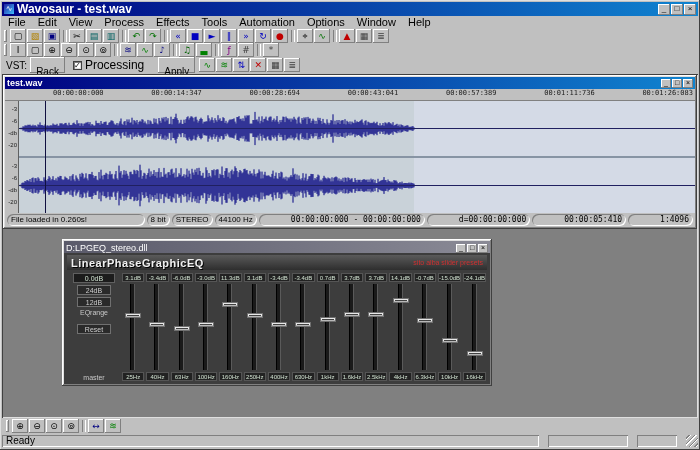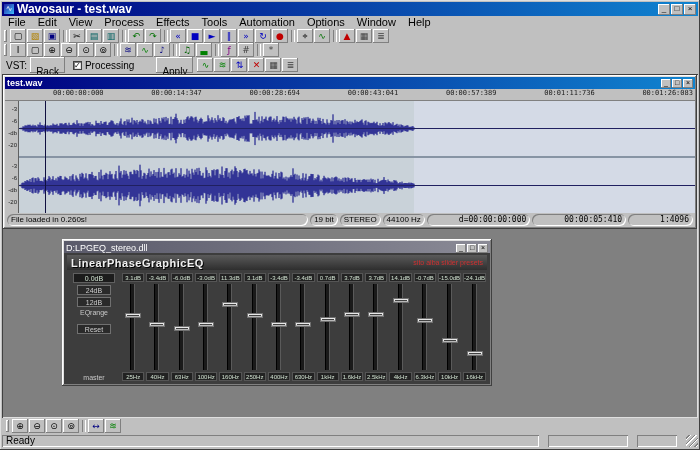--- a/index.html
+++ b/index.html
@@ -32,21 +32,21 @@
           box-shadow:inset -1px -1px 0 #808080, inset 1px 1px 0 #fff; margin-right:1px; }
   .tbtn span { font-size:9px; line-height:9px; font-family:"DejaVu Sans", sans-serif; }
   .tsep { width:4px; height:12px; margin:0 2px; border-left:1px solid #808080; border-right:1px solid #fff; }
 
   
   .vstrow { position:absolute; left:2px; top:57px; right:2px; height:16px; display:flex; align-items:center; background:#c0c0c0; padding-left:4px; }
   .vst-label { font-size:10px; margin-right:3px; }
   .push { font-size:10px; padding:8px 6px; height:14px; line-height:13px; margin-right:4px; }
   .chk { width:9px; height:9px; background:#fff; box-shadow:inset 1px 1px 0 #808080, inset -1px -1px 0 #dfdfdf; border:1px solid #404040;
          font-size:8px; line-height:8px; text-align:center; margin:0 3px 0 4px; }
-  .chklabel { font-size:10px; margin-right:22px; }
+  .chklabel { font-size:12px; margin-right:14px; }
 
   
   .workspace { position:absolute; left:2px; top:74px; right:2px; bottom:32px; background:#808080;
     box-shadow:inset 1px 1px 0 #404040, inset -1px -1px 0 #dfdfdf; overflow:hidden; }
 
   
   .wavewin { position:absolute; left:1px; top:1px; width:694px; height:154px; }
   .wavewin .wtitle { position:absolute; left:2px; top:2px; right:2px; height:12px;
     background:linear-gradient(90deg,#000080,#1084d0); color:#fff; display:flex; align-items:center; padding:0 2px; }
   .wavewin .wtitle .ttext { font-weight:bold; font-size:9px; flex:1; }
@@ -312,23 +312,24 @@
           <div class="chansep"></div>
           <div class="chan chan2"><svg id="wsvg2" width="100%" height="55" preserveAspectRatio="none" viewBox="0 0 676 55">
                 <path d="M0 27.5V27.5M1 26.9V28.1M2 26.6V28.4M3 24.9V30.1M4 24.5V30.5M5 24.8V30.2M6 23.0V32.0M7 23.6V31.4M8 22.0V33.0M9 22.5V32.5M10 23.3V31.7M11 21.0V34.0M12 24.0V31.0M13 20.1V34.9M14 19.5V35.5M15 24.3V30.7M16 20.2V34.8M17 20.2V34.8M18 22.7V32.3M19 19.3V35.7M20 20.6V34.4M21 23.0V32.0M22 22.8V32.2M23 22.9V32.1M24 23.7V31.3M25 19.3V35.7M26 21.6V33.4M27 22.0V33.0M28 23.1V31.9M29 20.9V34.1M30 18.1V36.9M31 19.5V35.5M32 22.4V32.6M33 21.1V33.9M34 18.2V36.8M35 21.9V33.1M36 22.3V32.7M37 20.3V34.7M38 22.6V32.4M39 18.8V36.2M40 19.6V35.4M41 17.9V37.1M42 18.0V37.0M43 21.2V33.8M44 22.1V32.9M45 21.4V33.6M46 18.5V36.5M47 19.6V35.4M48 20.2V34.8M49 21.7V33.3M50 21.3V33.7M51 18.2V36.8M52 22.6V32.4M53 17.6V37.4M54 16.1V38.9M55 21.4V33.6M56 23.2V31.8M57 17.4V37.6M58 19.6V35.4M59 21.2V33.8M60 22.8V32.2M61 15.8V39.2M62 18.7V36.3M63 14.8V40.2M64 15.9V39.1M65 20.7V34.3M66 19.5V35.5M67 15.3V39.7M68 20.4V34.6M69 22.3V32.7M70 16.2V38.8M71 16.0V39.0M72 16.4V38.6M73 13.9V41.1M74 17.1V37.9M75 20.1V34.9M76 18.1V36.9M77 17.9V37.1M78 21.6V33.4M79 22.3V32.7M80 14.1V40.9M81 20.5V34.5M82 11.7V43.3M83 17.6V37.4M84 21.4V33.6M85 16.9V38.1M86 16.8V38.2M87 14.8V40.2M88 15.8V39.2M89 21.1V33.9M90 16.4V38.6M91 13.2V41.8M92 16.6V38.4M93 15.9V39.1M94 20.5V34.5M95 21.4V33.6M96 16.3V38.7M97 13.0V42.0M98 20.3V34.7M99 21.8V33.2M100 7.6V47.4M101 14.7V40.3M102 13.1V41.9M103 19.8V35.2M104 16.6V38.4M105 12.2V42.8M106 16.6V38.4M107 12.8V42.2M108 15.7V39.3M109 17.7V37.3M110 21.0V34.0M111 13.9V41.1M112 13.7V41.3M113 16.2V38.8M114 16.3V38.7M115 11.8V43.2M116 12.6V42.4M117 15.8V39.2M118 12.0V43.0M119 12.9V42.1M120 19.3V35.7M121 6.7V48.3M122 12.3V42.7M123 20.8V34.2M124 17.9V37.1M125 14.8V40.2M126 15.5V39.5M127 20.7V34.3M128 17.0V38.0M129 15.1V39.9M130 10.6V44.4M131 18.7V36.3M132 13.4V41.6M133 17.6V37.4M134 16.0V39.0M135 12.1V42.9M136 18.0V37.0M137 14.1V40.9M138 19.7V35.3M139 13.9V41.1M140 10.2V44.8M141 19.5V35.5M142 14.1V40.9M143 18.6V36.4M144 18.9V36.1M145 9.9V45.1M146 16.7V38.3M147 15.7V39.3M148 19.7V35.3M149 14.4V40.6M150 14.1V40.9M151 17.1V37.9M152 11.5V43.5M153 10.7V44.3M154 16.0V39.0M155 14.6V40.4M156 19.5V35.5M157 10.2V44.8M158 19.2V35.8M159 18.6V36.4M160 15.2V39.8M161 16.8V38.2M162 10.2V44.8M163 18.7V36.3M164 17.9V37.1M165 16.2V38.8M166 19.7V35.3M167 16.7V38.3M168 10.7V44.3M169 18.7V36.3M170 12.6V42.4M171 15.7V39.3M172 20.9V34.1M173 10.8V44.2M174 14.5V40.5M175 16.8V38.2M176 11.6V43.4M177 14.1V40.9M178 10.2V44.8M179 16.7V38.3M180 9.8V45.2M181 13.0V42.0M182 17.5V37.5M183 17.8V37.2M184 14.8V40.2M185 20.2V34.8M186 19.7V35.3M187 9.3V45.7M188 12.2V42.8M189 18.8V36.2M190 15.0V40.0M191 17.8V37.2M192 19.4V35.6M193 12.0V43.0M194 12.5V42.5M195 11.3V43.7M196 17.3V37.7M197 12.0V43.0M198 11.2V43.8M199 11.5V43.5M200 20.1V34.9M201 15.8V39.2M202 17.1V37.9M203 8.5V46.5M204 17.0V38.0M205 19.8V35.2M206 13.0V42.0M207 10.2V44.8M208 10.2V44.8M209 18.8V36.2M210 14.5V40.5M211 20.4V34.6M212 13.1V41.9M213 11.6V43.4M214 16.3V38.7M215 13.2V41.8M216 8.3V46.7M217 10.1V44.9M218 13.0V42.0M219 19.1V35.9M220 14.3V40.7M221 12.0V43.0M222 13.2V41.8M223 15.3V39.7M224 14.4V40.6M225 11.0V44.0M226 10.7V44.3M227 12.5V42.5M228 12.0V43.0M229 15.6V39.4M230 16.7V38.3M231 12.9V42.1M232 15.8V39.2M233 15.3V39.7M234 17.5V37.5M235 11.3V43.7M236 15.9V39.1M237 18.5V36.5M238 15.5V39.5M239 14.9V40.1M240 11.4V43.6M241 13.5V41.5M242 20.5V34.5M243 13.6V41.4M244 20.3V34.7M245 16.6V38.4M246 13.8V41.2M247 17.4V37.6M248 18.0V37.0M249 17.3V37.7M250 17.6V37.4M251 18.7V36.3M252 19.2V35.8M253 15.9V39.1M254 12.6V42.4M255 20.5V34.5M256 17.9V37.1M257 14.5V40.5M258 20.4V34.6M259 20.9V34.1M260 15.0V40.0M261 18.7V36.3M262 13.7V41.3M263 14.4V40.6M264 20.6V34.4M265 19.4V35.6M266 21.3V33.7M267 18.6V36.4M268 22.6V32.4M269 19.3V35.7M270 20.4V34.6M271 18.8V36.2M272 17.2V37.8M273 18.9V36.1M274 10.3V44.7M275 16.9V38.1M276 15.8V39.2M277 21.3V33.7M278 16.5V38.5M279 21.7V33.3M280 17.5V37.5M281 20.8V34.2M282 22.3V32.7M283 20.2V34.8M284 15.2V39.8M285 22.4V32.6M286 19.6V35.4M287 15.7V39.3M288 22.9V32.1M289 21.2V33.8M290 18.3V36.7M291 18.1V36.9M292 15.9V39.1M293 16.1V38.9M294 16.1V38.9M295 22.2V32.8M296 20.1V34.9M297 21.4V33.6M298 19.1V35.9M299 16.6V38.4M300 17.5V37.5M301 23.3V31.7M302 21.7V33.3M303 23.4V31.6M304 20.2V34.8M305 17.8V37.2M306 19.5V35.5M307 20.2V34.8M308 21.2V33.8M309 19.5V35.5M310 20.3V34.7M311 20.5V34.5M312 23.4V31.6M313 19.3V35.7M314 23.3V31.7M315 19.8V35.2M316 19.1V35.9M317 18.5V36.5M318 19.3V35.7M319 22.5V32.5M320 20.4V34.6M321 23.2V31.8M322 21.3V33.7M323 22.8V32.2M324 19.8V35.2M325 24.1V30.9M326 19.5V35.5M327 19.9V35.1M328 23.4V31.6M329 19.4V35.6M330 20.1V34.9M331 22.0V33.0M332 20.7V34.3M333 20.3V34.7M334 23.8V31.2M335 24.0V31.0M336 20.1V34.9M337 22.0V33.0M338 24.4V30.6M339 21.7V33.3M340 22.0V33.0M341 21.7V33.3M342 24.1V30.9M343 22.1V32.9M344 21.6V33.4M345 21.1V33.9M346 21.6V33.4M347 22.2V32.8M348 21.5V33.5M349 24.0V31.0M350 21.5V33.5M351 23.9V31.1M352 20.6V34.4M353 22.1V32.9M354 21.1V33.9M355 24.5V30.5M356 21.8V33.2M357 25.1V29.9M358 25.1V29.9M359 20.8V34.2M360 24.0V31.0M361 23.1V31.9M362 22.5V32.5M363 22.2V32.8M364 21.8V33.2M365 19.1V35.9M366 22.1V32.9M367 22.1V32.9M368 24.2V30.8M369 21.5V33.5M370 23.1V31.9M371 23.4V31.6M372 24.5V30.5M373 23.5V31.5M374 24.8V30.2M375 22.0V33.0M376 22.7V32.3M377 22.4V32.6M378 23.7V31.3M379 25.4V29.6M380 25.1V29.9M381 24.0V31.0M382 25.4V29.6M383 23.6V31.4M384 25.5V29.5M385 25.1V29.9M386 25.0V30.0M387 25.0V30.0M388 25.2V29.8M389 25.2V29.8M390 24.5V30.5M391 25.4V29.6M392 24.6V30.4M393 25.0V30.0M394 25.4V29.6M395 25.7V29.3" stroke="#000080" stroke-width="1"></path>
                 <line x1="0" x2="676" y1="27.5" y2="27.5" stroke="#202060" stroke-width="1"></line>
               </svg></div>
           <div class="cursorline"></div>
         </div>
       </div>
       <div class="wavestatus">
         <span class="wseg grow">File loaded in 0.260s!</span>
-        <span class="wseg">19 bit</span>
+        <span class="wseg">8 bit</span>
         <span class="wseg">STEREO</span>
         <span class="wseg">44100 Hz</span>
+        <span class="wseg mono">00:00:00:000 - 00:00:00:000</span>
         <span class="wseg mono">d=00:00:00:000</span>
         <span class="wseg mono">00:00:05:410</span>
         <span class="wseg mono">1:4096</span>
       </div>
     </div>
 
     <div class="plugwin raised">
       <div class="ptitle">
         <div class="ttext">D:LPGEQ_stereo.dll</div>
         <div class="winbtn sm raised-thin">_</div>

